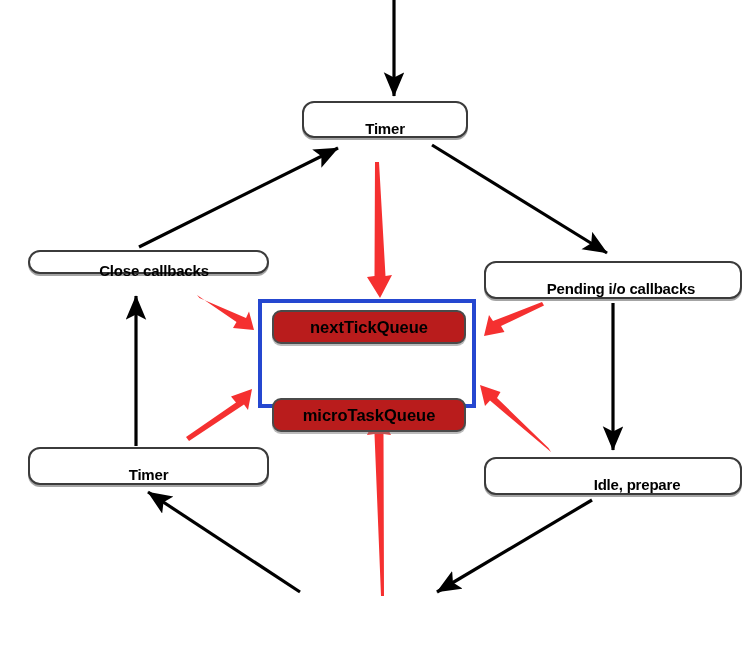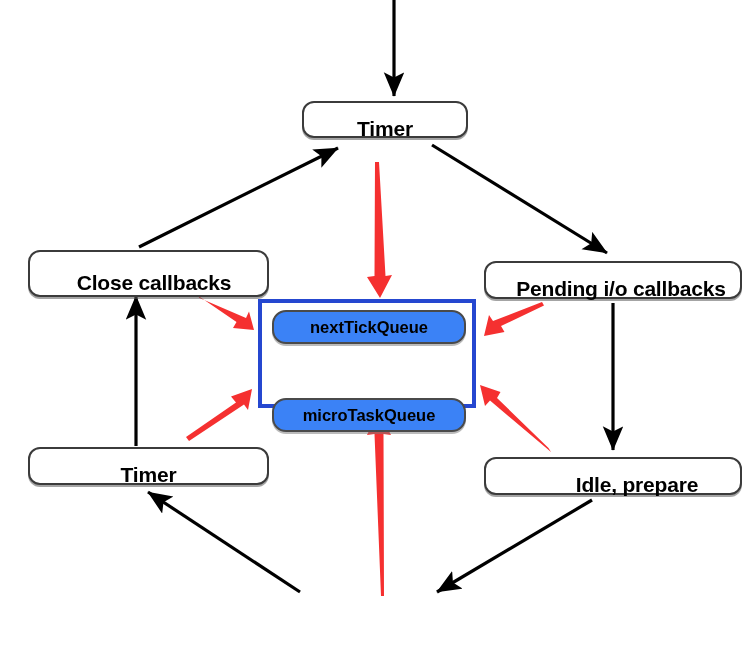--- a/index.html
+++ b/index.html
@@ -32,39 +32,39 @@
     border-radius: 12px;
     display: flex;
     align-items: center;
     justify-content: center;
     font-weight: bold;
     color: #000000;
     box-shadow: 0 2px 0 rgba(90,90,90,0.55);
     z-index: 3;
   }
   .node-label {
-    font-size: 21px;
+    font-size: 15px;
     letter-spacing: -0.2px;
     line-height: 1;
     white-space: nowrap;
     margin-top: 17px;
   }
   .queue-group {
     position: absolute;
     box-sizing: border-box;
     border: 4px solid #2547d0;
     background: #ffffff;
     z-index: 2;
   }
   .queue-node {
     position: absolute;
     box-sizing: border-box;
-    background: #3b82f6;
+    background: #b91c1c;
     border: 2px solid #4a4a4a;
-    border-radius: 14px;
+    border-radius: 9px;
     display: flex;
     align-items: center;
     justify-content: center;
     font-weight: bold;
     color: #000000;
     box-shadow: 0 2px 0 rgba(120,120,120,0.5);
     z-index: 4;
   }
   .queue-label {
     font-size: 16.5px;
@@ -147,21 +147,21 @@
 
   <div class="node" style="left:484px; top:457px; width:258px; height:38px;padding-left:48px;">
     <span class="node-label">Idle, prepare</span>
   </div>
 
 
   <div class="node" style="left:28px; top:447px; width:241px; height:38px;">
     <span class="node-label">Timer</span>
   </div>
 
-  <div class="node" style="left:28px; top:250px; width:241px; height:47px;padding-left:11px;">
+  <div class="node" style="left:28px; top:250px; width:241px; height:24px;padding-left:11px;">
     <span class="node-label">Close callbacks</span>
   </div>
 
   <div class="queue-group" style="left:258px; top:299px; width:218px; height:109px;"></div>
 
   <div class="queue-node" style="left:272px; top:310px; width:194px; height:34px;">
     <span class="queue-label">nextTickQueue</span>
   </div>
 
   <div class="queue-node" style="left:272px; top:362px; width:194px; height:34px;margin-top:36px;">

